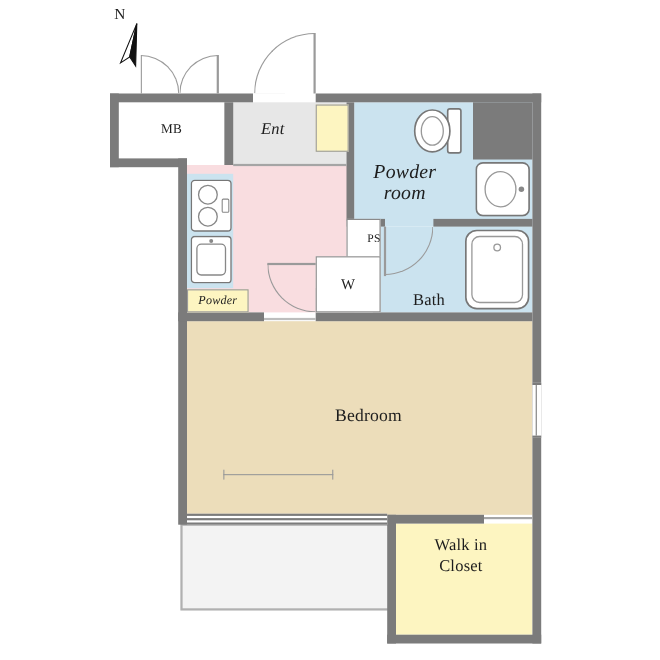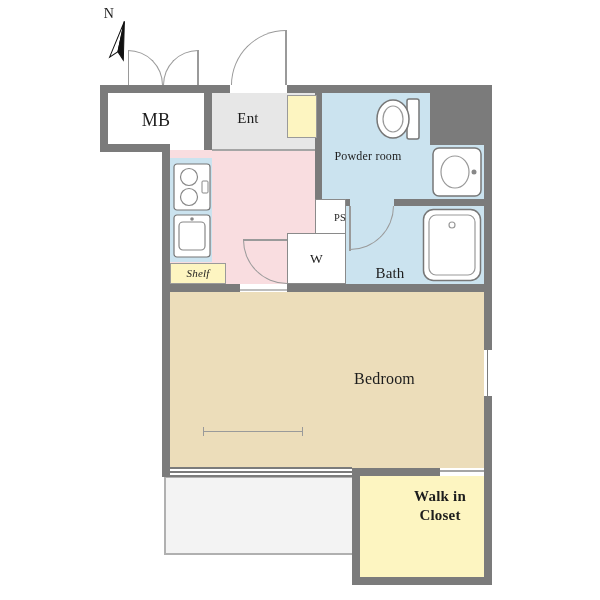--- a/index.html
+++ b/index.html
@@ -107,25 +107,25 @@
   <div class="thin" style="left:302px;top:427px;width:1px;height:9px;background:#9a9a9a;"></div>
 
   <div class="abs" style="left:98px;top:6px;width:46px;height:62px;">
     <div class="lbl" style="left:2px;top:0;width:18px;font-size:14px;">N</div>
     <svg width="24" height="44" viewBox="0 0 24 44" style="position:absolute;left:10px;top:14px;transform:rotate(12deg);">
       <polygon points="12,1 5,39 12,32" fill="#fff" stroke="#111" stroke-width="1"></polygon>
       <polygon points="12,1 19,39 12,32" fill="#111" stroke="#111" stroke-width="1"></polygon>
     </svg>
   </div>
 
-  <div class="lbl" style="left:108px;top:110px;width:96px;font-size:18px;">MB</div>
-  <div class="lbl" style="left:212px;top:110px;width:72px;font-size:15px;">Ent</div>
-  <div class="lbl" style="left:329px;top:147px;width:78px;font-size:12px;line-height:19px;">Powder room</div>
+  <div class="lbl" style="left:108px;top:110px;width:96px;font-size:12px;">MB</div>
+  <div class="lbl" style="left:212px;top:110px;width:72px;font-size:15px;font-style:italic;">Ent</div>
+  <div class="lbl" style="left:329px;top:147px;width:78px;font-size:18px;line-height:19px;font-style:italic;">Powder room</div>
   <div class="lbl" style="left:315px;top:199px;width:50px;height:37px;font-size:10.5px;line-height:37px;">PS</div>
   <div class="lbl" style="left:287px;top:233px;width:59px;height:51px;font-size:13.5px;line-height:51px;">W</div>
   <div class="lbl" style="left:348px;top:253px;width:84px;font-size:15px;margin-top:12px;">Bath</div>
-  <div class="lbl" style="left:170px;top:263px;width:56px;height:21px;font-size:11px;line-height:21px;font-style:italic;">Shelf</div>
-  <div class="lbl" style="left:255px;top:368px;width:160px;font-size:16px;line-height:21px;text-align:right;">
+  <div class="lbl" style="left:170px;top:263px;width:56px;height:21px;font-size:11px;line-height:21px;font-style:italic;">Powder</div>
+  <div class="lbl" style="left:255px;top:368px;width:160px;font-size:16px;line-height:21px;">
     <div>Bedroom</div>
   </div>
-  <div class="lbl" style="left:405px;top:487px;width:70px;font-size:15px;line-height:19px;font-weight:bold;">Walk in Closet</div>
+  <div class="lbl" style="left:384px;top:487px;width:70px;font-size:15px;line-height:19px;">Walk in Closet</div>
 
 </div>
 
 </body></html>

